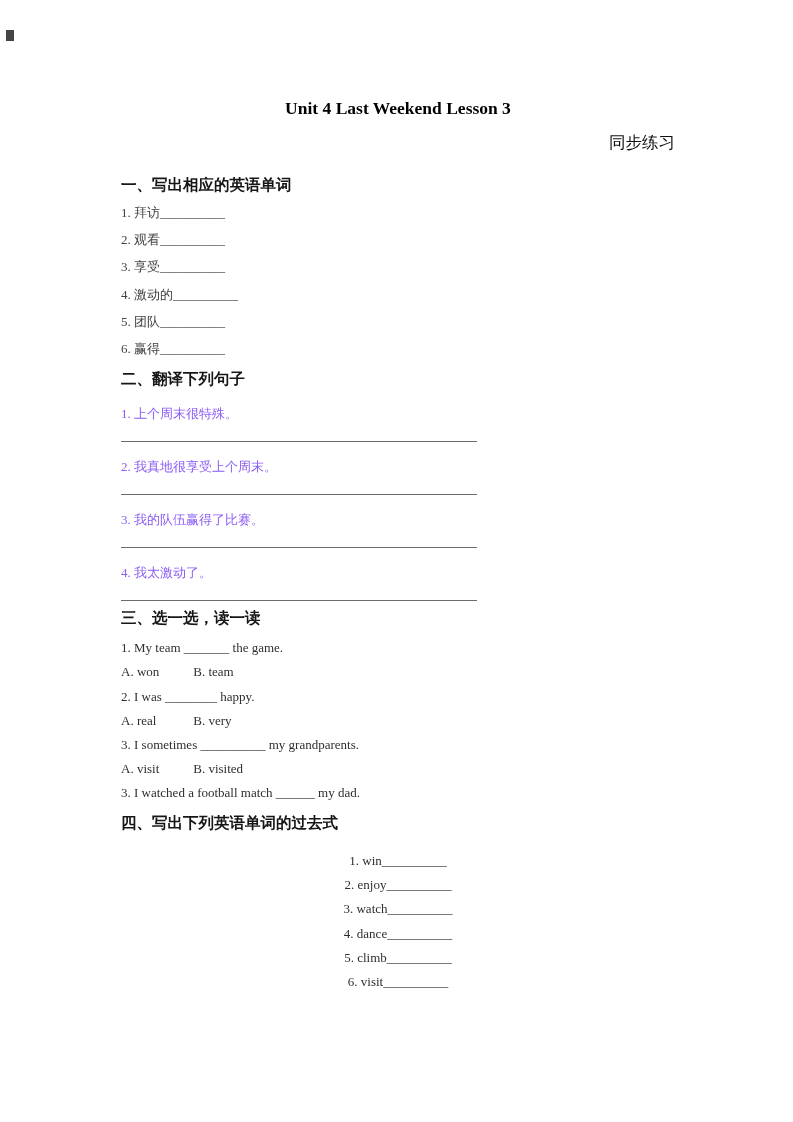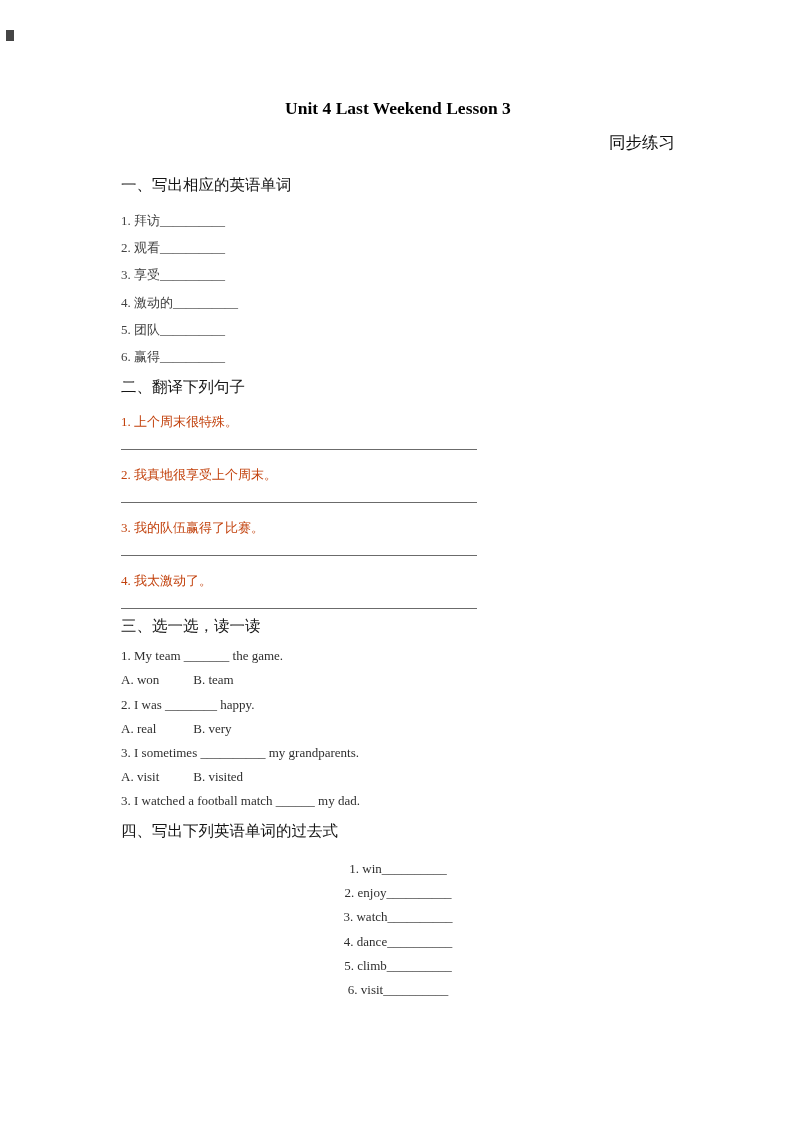--- a/index.html
+++ b/index.html
@@ -40,36 +40,36 @@
     margin: 12px 0 0;
     font-size: 16.5px;
     line-height: 22px;
     text-align: right;
     color: #0f0f0f;
   }
   .section-heading {
     margin: 6px 0 0;
     font-size: 15.5px;
     line-height: 21px;
-    font-weight: 400;
+    font-weight: 700;
     color: #161616;
   }
   .section-heading.first { margin-top: 20px; }
-  .s1-list { margin-top: 12px; }
+  .s1-list { margin-top: 4px; }
   .s1-item {
     font-size: 13px;
     line-height: 27.2px;
     color: #424242;
   }
   .s2-block { margin: 0; }
   .s2-item {
     margin: 15px 0 0;
     font-size: 13px;
     line-height: 20px;
-    color: #c2410c;
+    color: #8b5cf6;
   }
   .answer-line {
     margin-top: 17px;
     width: 356px;
     height: 0;
     border-bottom: 1px solid #6b6b6b;
   }
   .s3-list { margin-top: 8px; }
   .s3-line {
     font-size: 13px;

